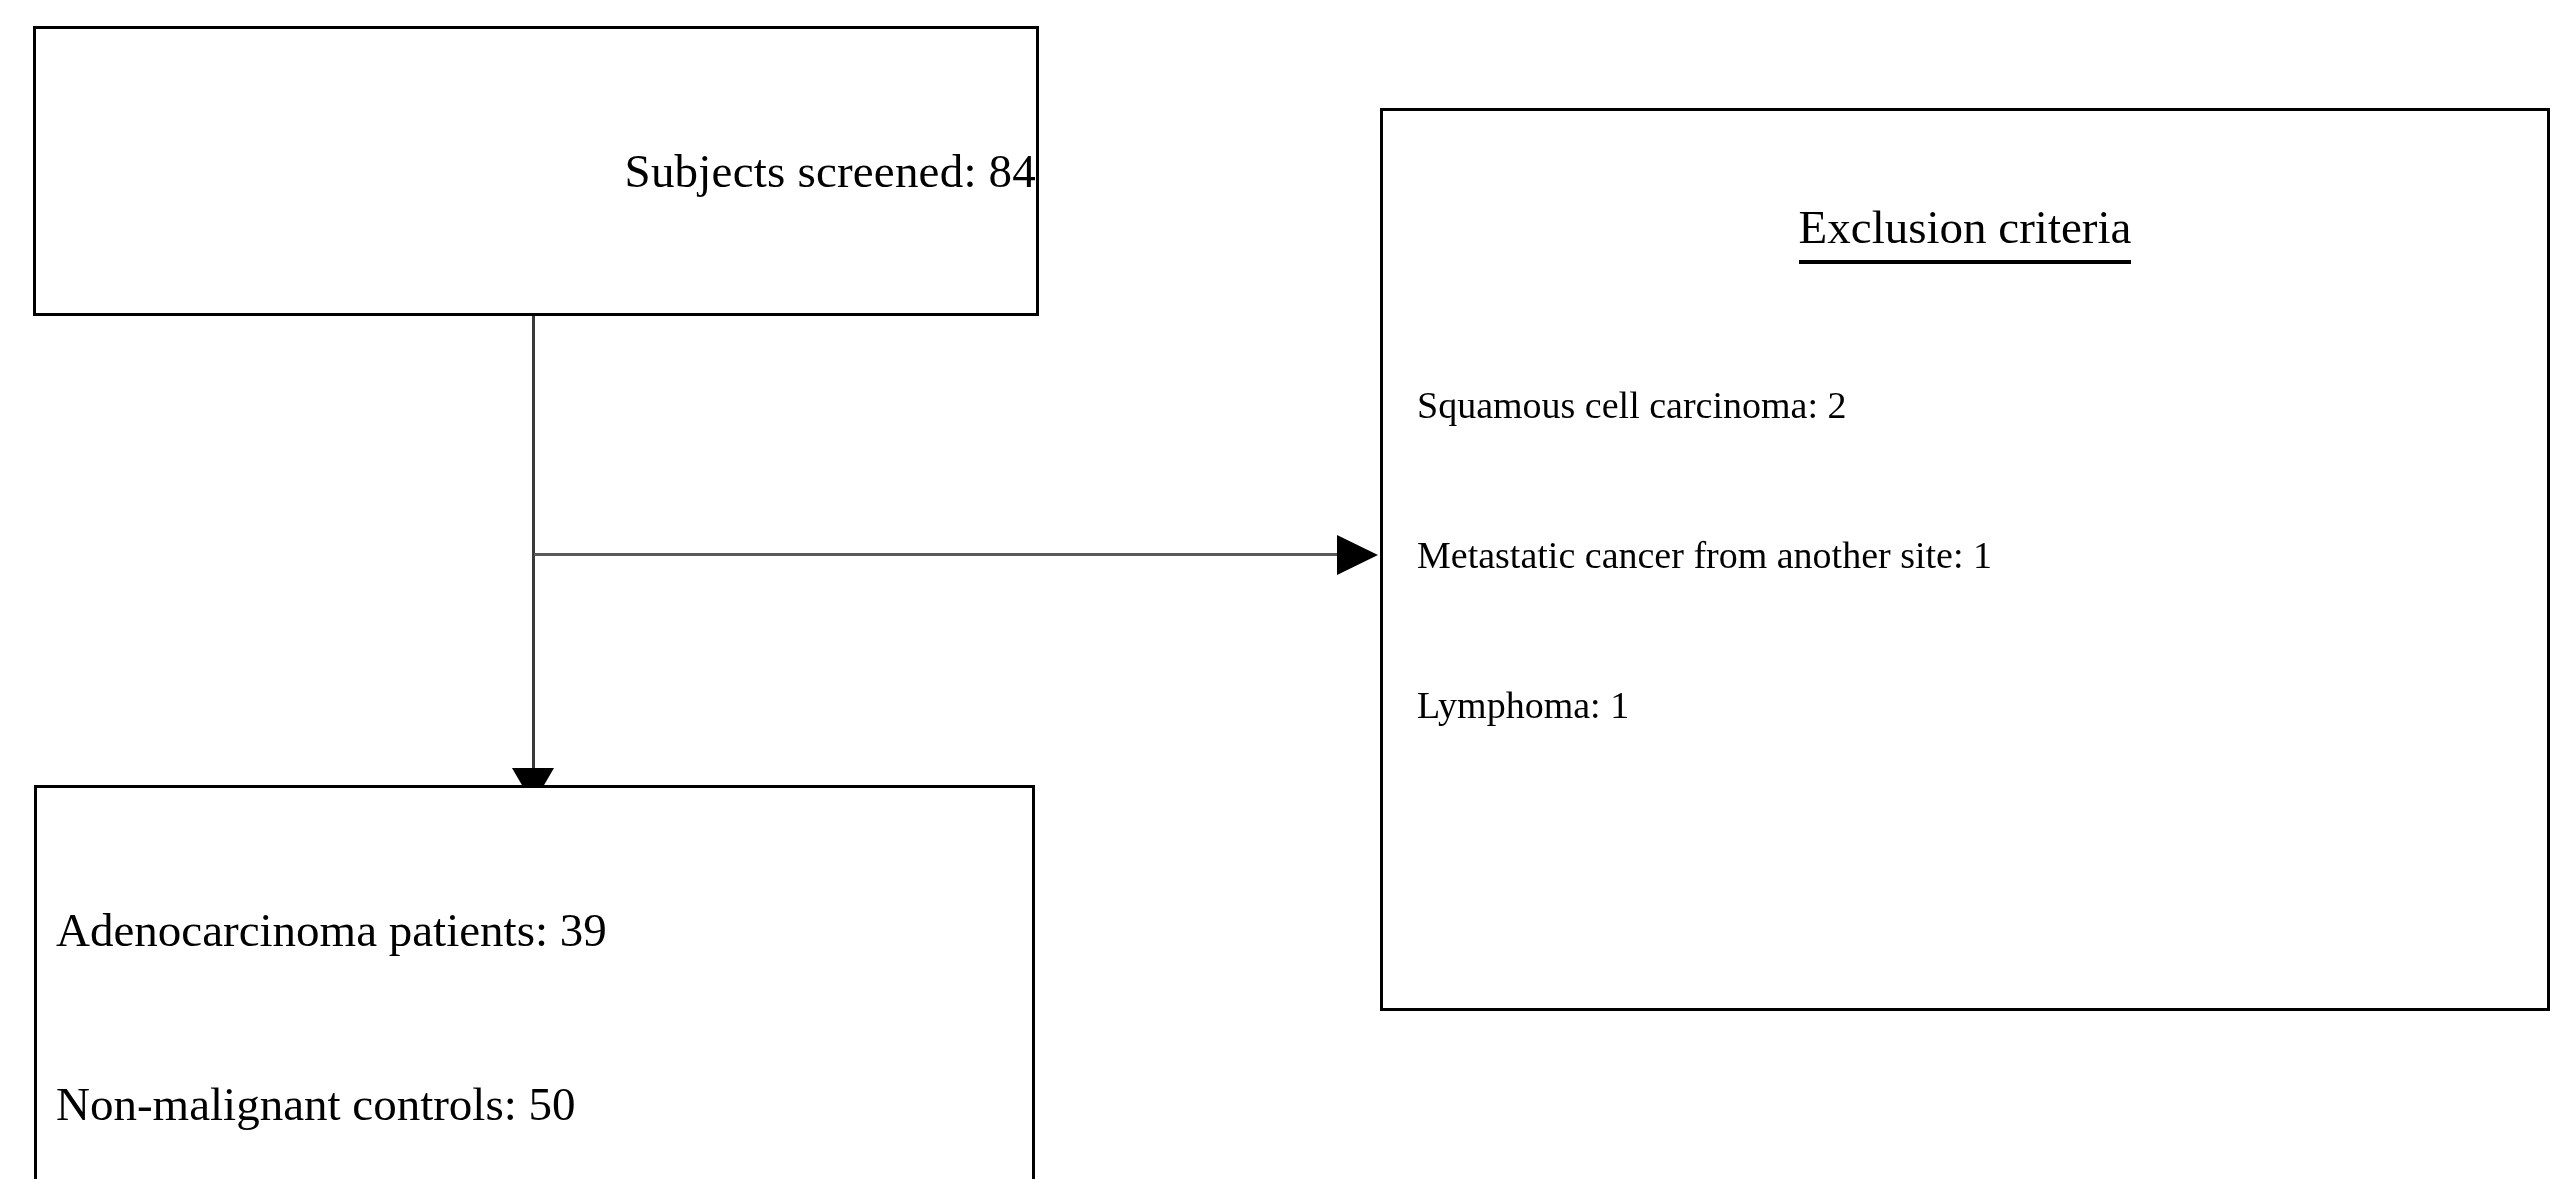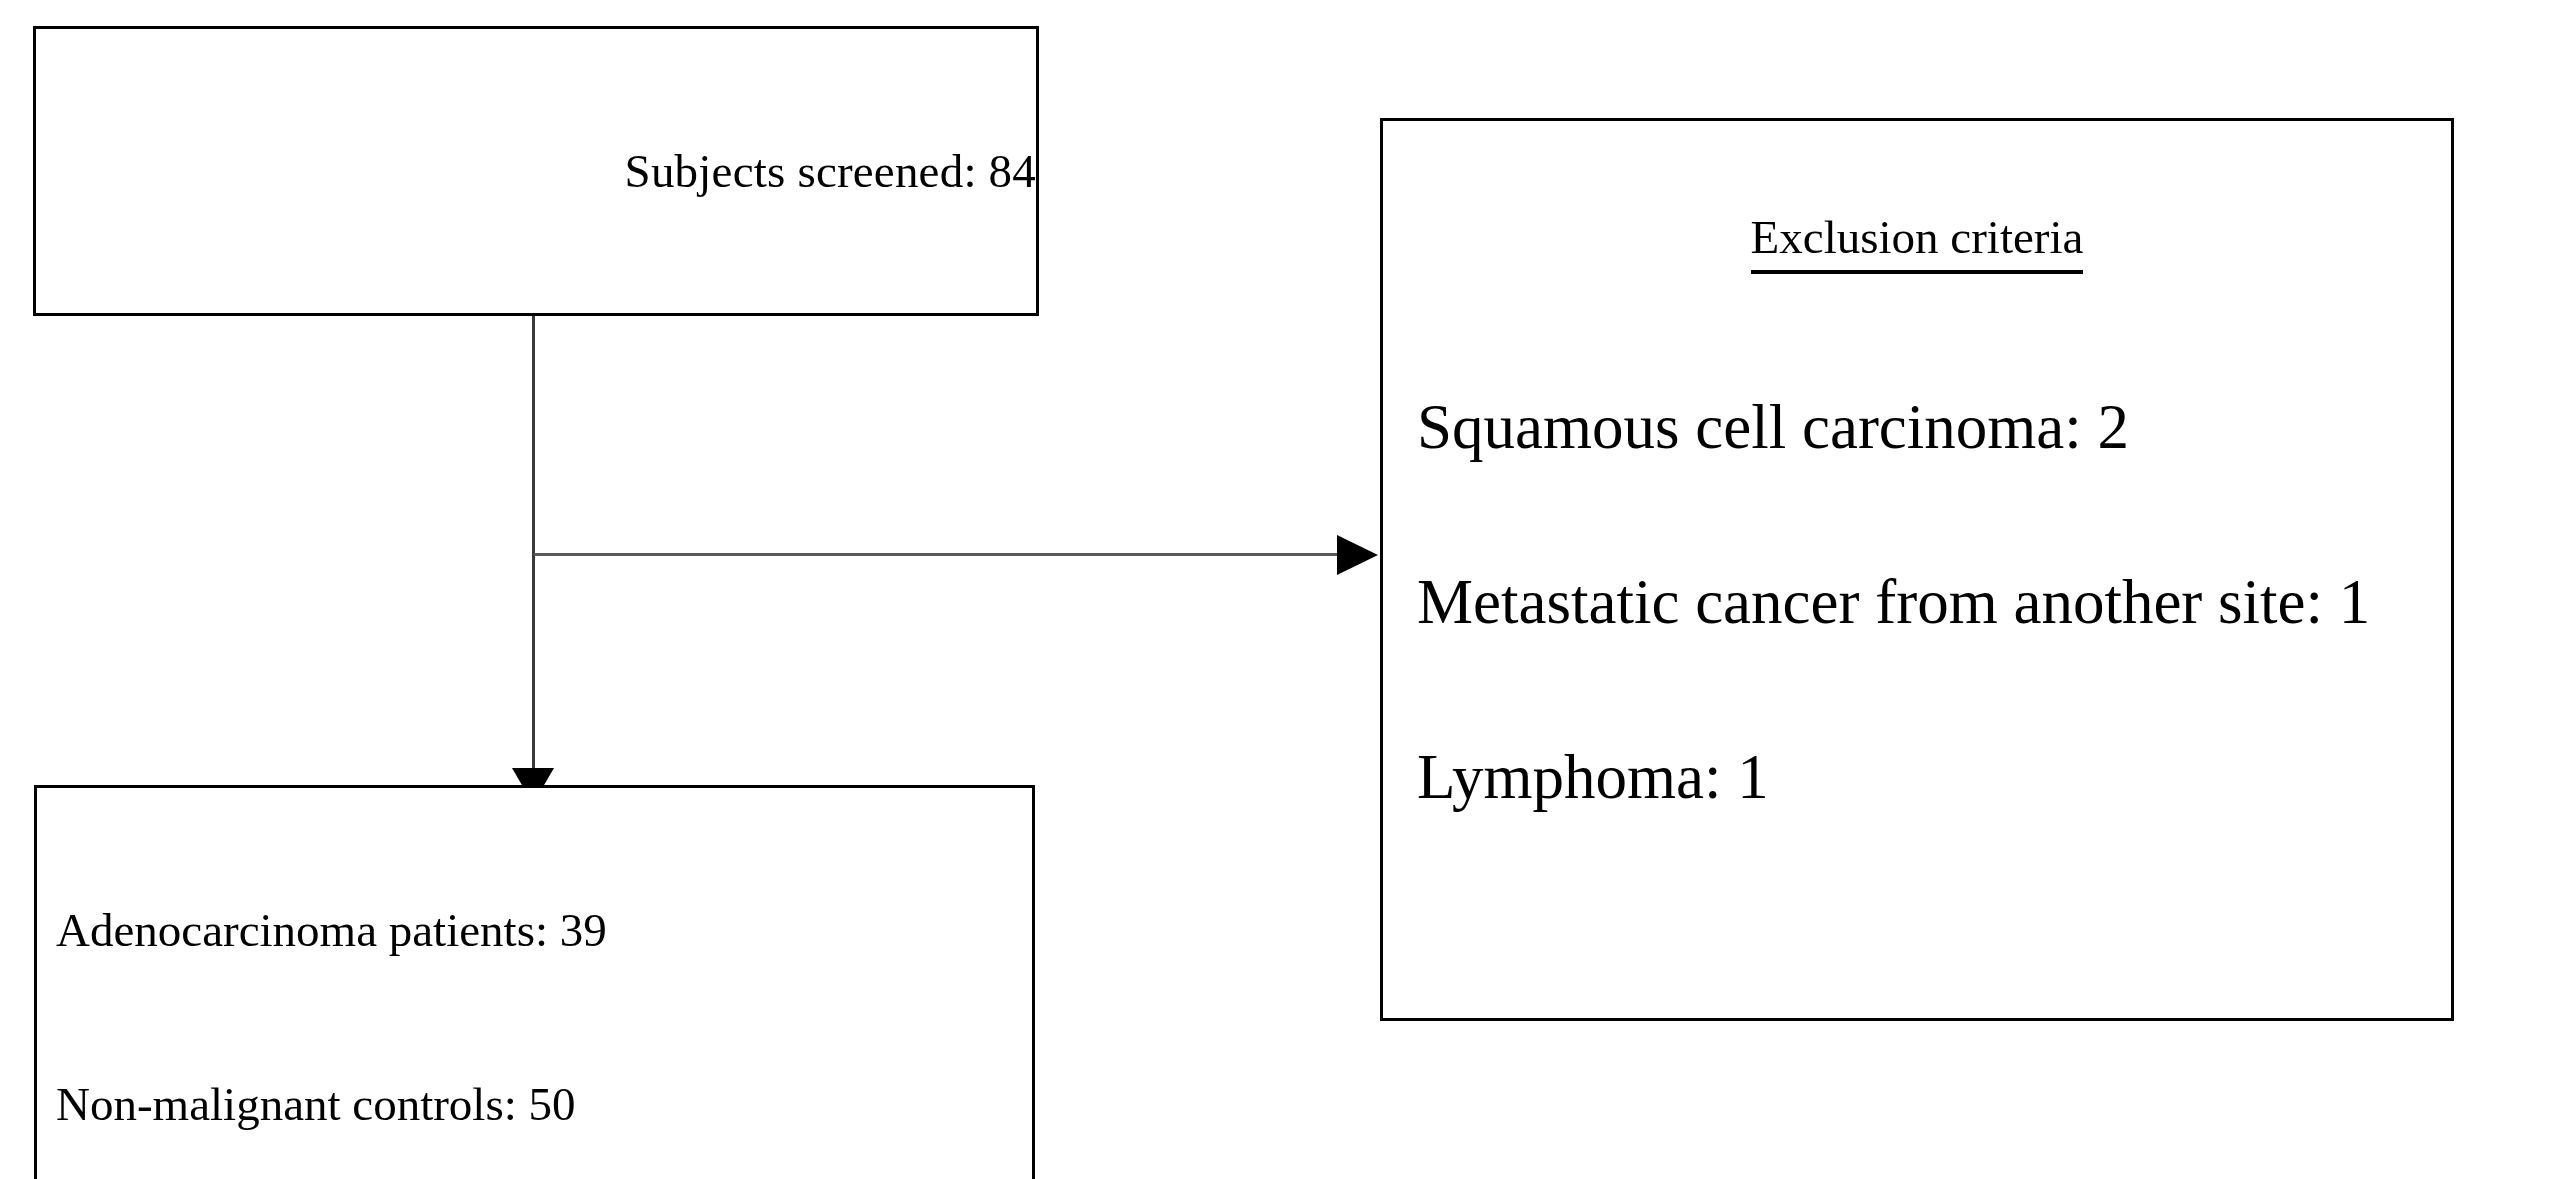--- a/index.html
+++ b/index.html
@@ -42,22 +42,22 @@
     width: 1001px;
     height: 465px;
     display: flex;
     flex-direction: column;
     justify-content: center;
     padding-left: 19px;
   }
 
   #box-exclusion {
     left: 1380px;
-    top: 118px;
-    width: 1074px;
+    top: 108px;
+    width: 1170px;
     height: 903px;
     padding: 16px;
   }
 
   
   .box-text {
     font-size: 47px;
     line-height: 1.0;
     white-space: nowrap;
     letter-spacing: 0.2px;
@@ -86,21 +86,21 @@
     white-space: nowrap;
   }
 
   .excl-list {
     position: absolute;
     left: 34px;
     top: 275px;
     right: 8.6px;
   }
   .excl-item {
-    font-size: 63px;
+    font-size: 38px;
     line-height: 1.0;
     white-space: nowrap;
     margin-bottom: 112px;
   }
   .excl-item:last-child { margin-bottom: 4px; }
 
   
   .v-line {
     position: absolute;
     left: 532px;

